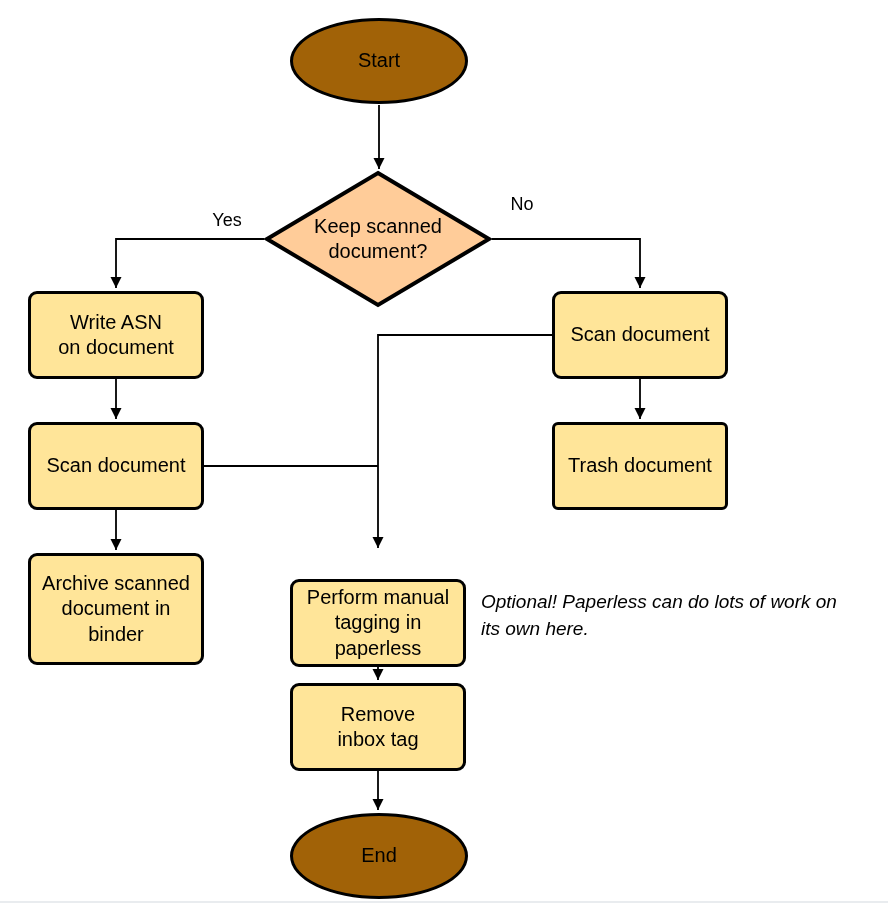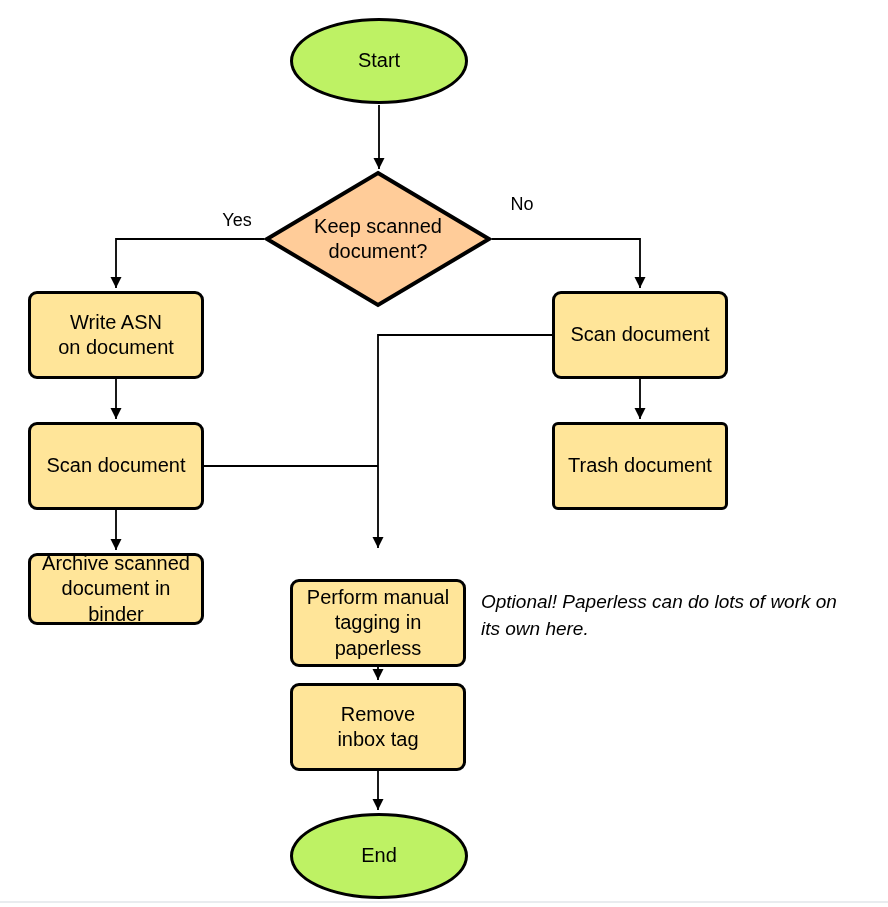--- a/index.html
+++ b/index.html
@@ -27,21 +27,21 @@
     font-size: 20px;
     line-height: 1.27;
     color: #000000;
   }
   .process {
     background: #ffe599;
     border: 3px solid #000000;
     border-radius: 9px;
   }
   .terminal {
-    background: #bef264;
+    background: #a16207;
     border: 3px solid #000000;
     border-radius: 50%;
     text-align: center;
   }
   .decision-label {
     position: absolute;
     display: flex;
     align-items: center;
     justify-content: center;
     text-align: center;
@@ -103,31 +103,31 @@
 
   <div class="node terminal" style="left:290px; top:18px; width:178px; height:86px;">
     <span class="label">Start</span>
   </div>
 
   <div class="decision-label" style="left:278px; top:210px; width:200px; height:58px;">
     <span class="label">Keep scanned
 document?</span>
   </div>
 
-  <span class="edge-label" style="left:205px; top:211px; width:44px;margin-left:10px;">Yes</span>
+  <span class="edge-label" style="left:205px; top:211px; width:44px;">Yes</span>
   <span class="edge-label" style="left:502px; top:195px; width:40px;">No</span>
 
   <div class="node process" style="left:28px; top:291px; width:176px; height:88px;">
     <span class="label">Write ASN
 on document</span>
   </div>
   <div class="node process" style="left:28px; top:422px; width:176px; height:88px;">
     <span class="label">Scan document</span>
   </div>
-  <div class="node process" style="left:28px; top:553px; width:176px; height:72px;">
+  <div class="node process" style="left:28px; top:553px; width:176px; height:112px;">
     <span class="label">Archive scanned
 document in
 binder</span>
   </div>
 
   <div class="node process" style="left:552px; top:291px; width:176px; height:88px;">
     <span class="label">Scan document</span>
   </div>
   <div class="node process" style="left:552px; top:422px; width:176px; height:88px;border-radius:6px;">
     <span class="label">Trash document</span>

